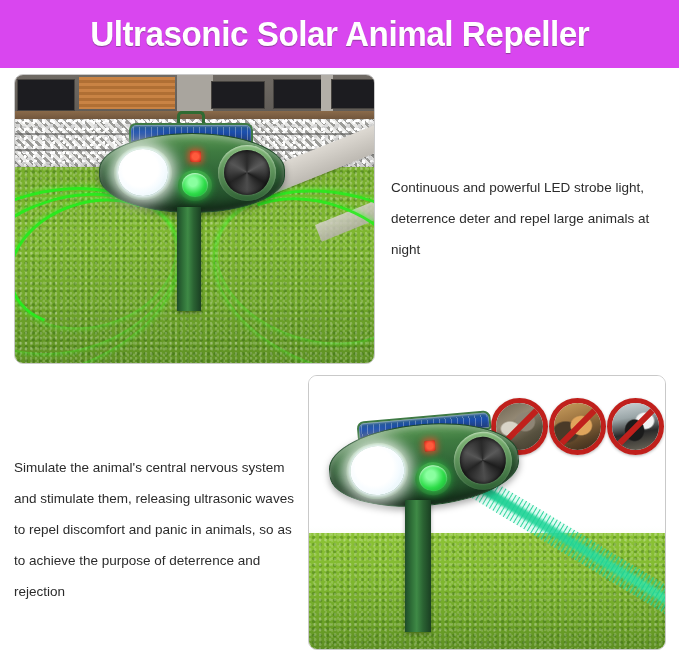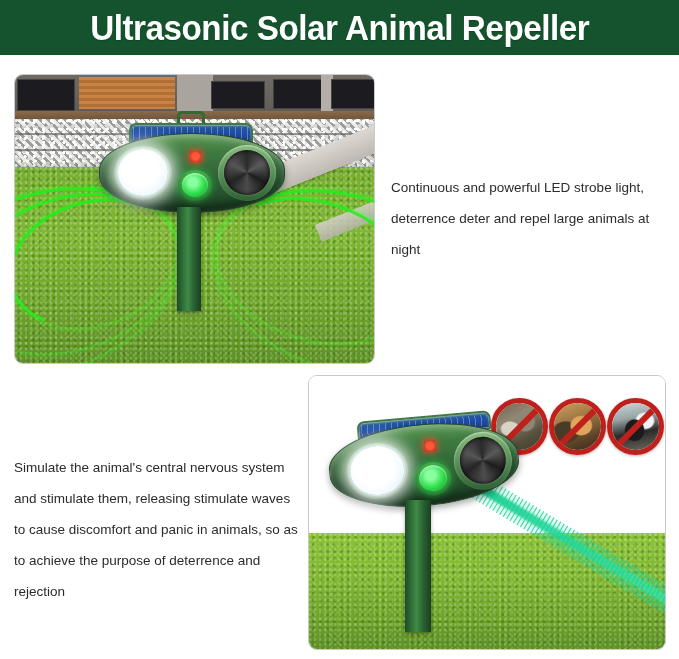--- a/index.html
+++ b/index.html
@@ -6,22 +6,22 @@
   html,body{margin:0;padding:0;}
   body{
     width:679px;height:659px;
     background:#ffffff;
     font-family:"Liberation Sans","DejaVu Sans",sans-serif;
     overflow:hidden;position:relative;
   }
 
   
   .banner{
-    position:absolute;left:0;top:0;width:679px;height:55px;
-    background:#14532d;
+    position:absolute;left:0;top:0;width:679px;height:68px;
+    background:#d946ef;
     display:flex;align-items:center;justify-content:center;
   }
   .banner-title{
     color:#ffffff;
     font-size:35px;
     font-weight:bold;
     letter-spacing:-0.5px;
     transform:scaleX(0.95);
     white-space:nowrap;
     text-shadow:0 1px 1px rgba(0,40,0,.35);
@@ -235,21 +235,21 @@
       <div class="dev-btn" style="left:82px;top:39px;width:26px;height:24px;"></div>
       <div class="dev-speaker-ring" style="left:118px;top:11px;width:58px;height:56px;"></div>
       <div class="dev-speaker" style="left:124px;top:16px;width:46px;height:45px;"></div>
     </div>
     <div class="dev-stake" style="left:84px;top:96px;width:24px;height:104px;"></div>
   </div>
 </div>
 
 <div class="copy" id="copyRight">Continuous and powerful LED strobe light, deterrence deter and repel large animals at night</div>
 
-<div class="copy" id="copyLeft">Simulate the animal's central nervous system and stimulate them, releasing stimulate waves to cause discomfort and panic in animals, so as to achieve the purpose of deterrence and rejection</div>
+<div class="copy" id="copyLeft">Simulate the animal's central nervous system and stimulate them, releasing ultrasonic waves to repel discomfort and panic in animals, so as to achieve the purpose of deterrence and rejection</div>
 
 <div class="photo" id="photoBottom">
   <div class="br-white"></div>
   <div class="br-lawn"></div>
   <div class="br-lawn-fade"></div>
 
   <div class="ban" style="left:182px;top:22px;">
     <div class="ban-img animal-raccoon"></div>
     <div class="ban-slash"></div>
   </div>

